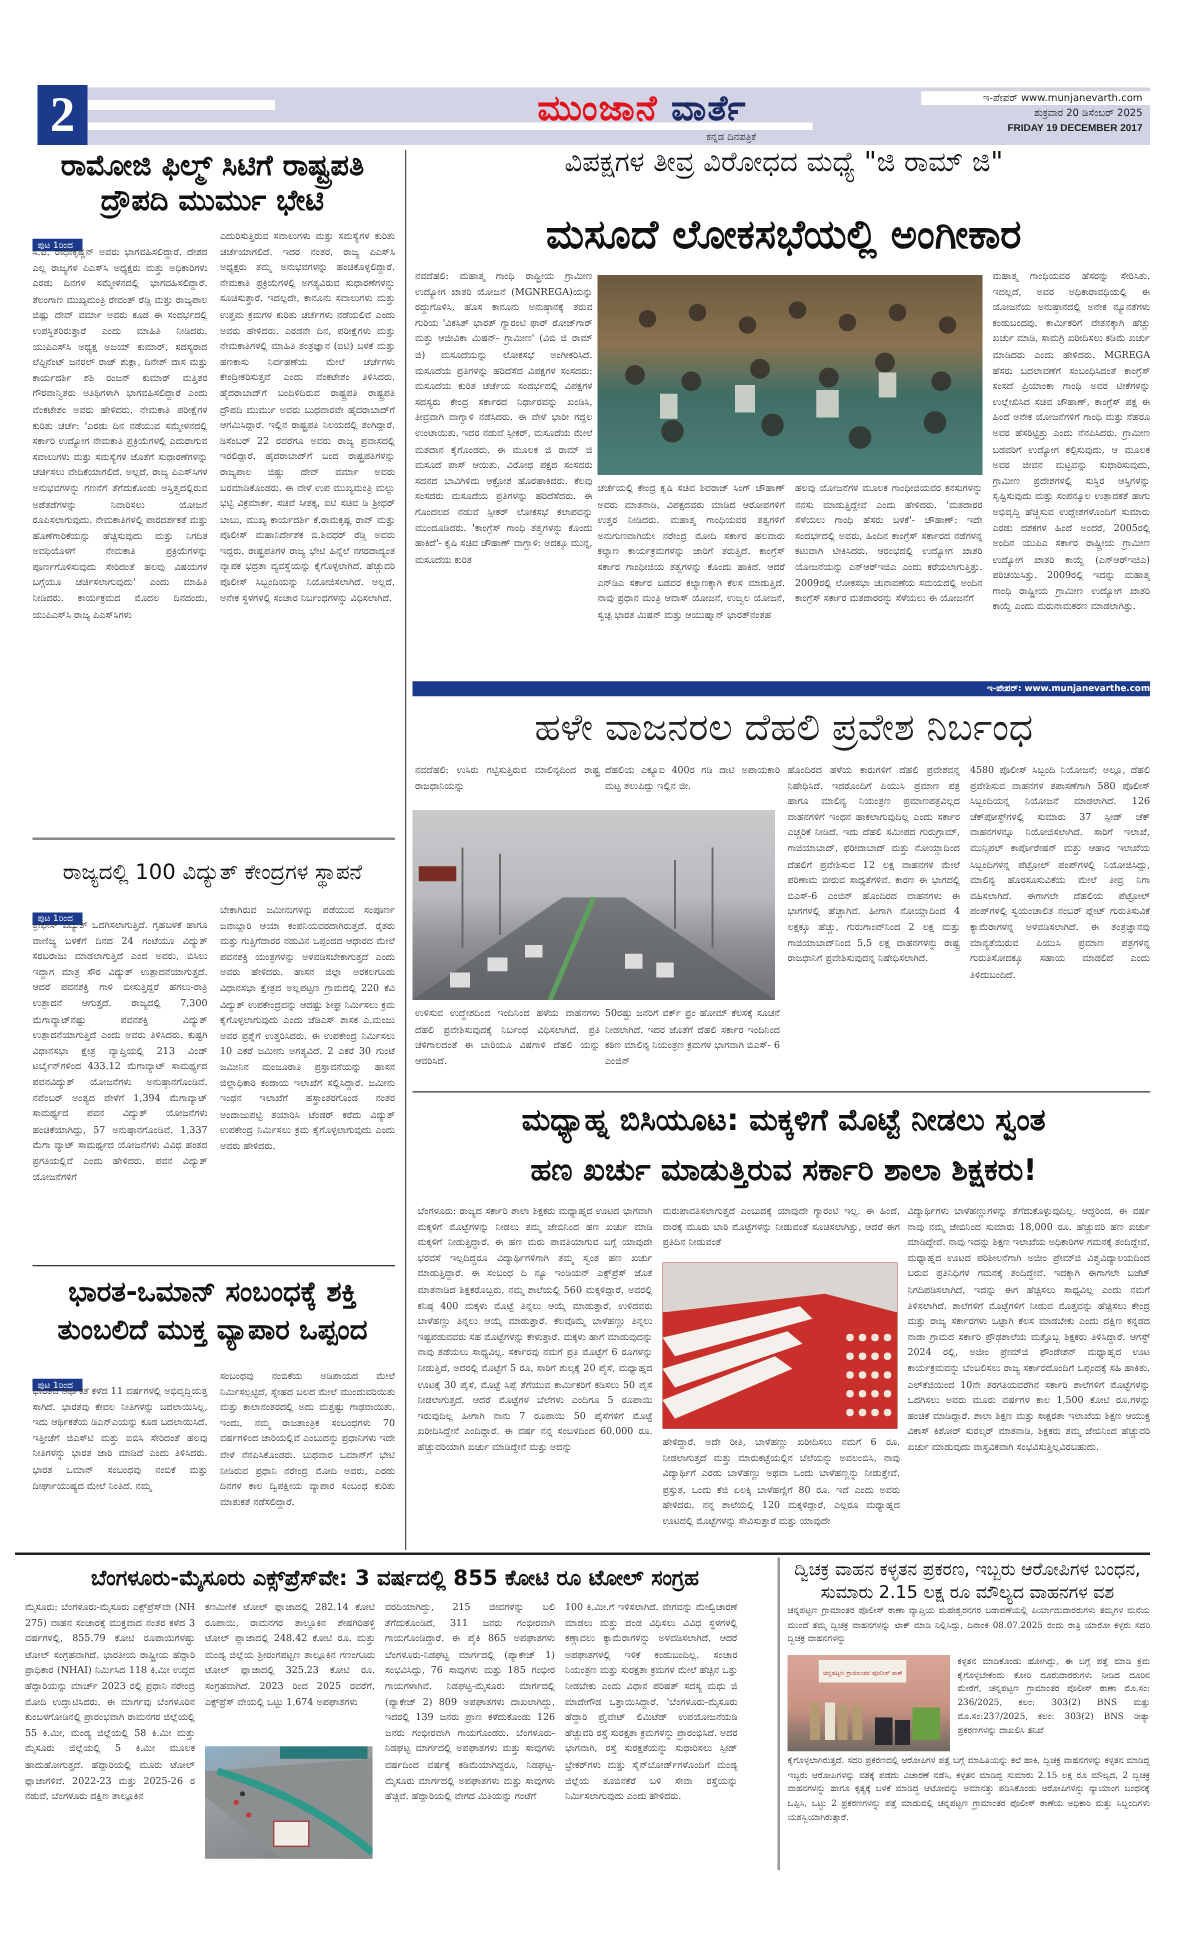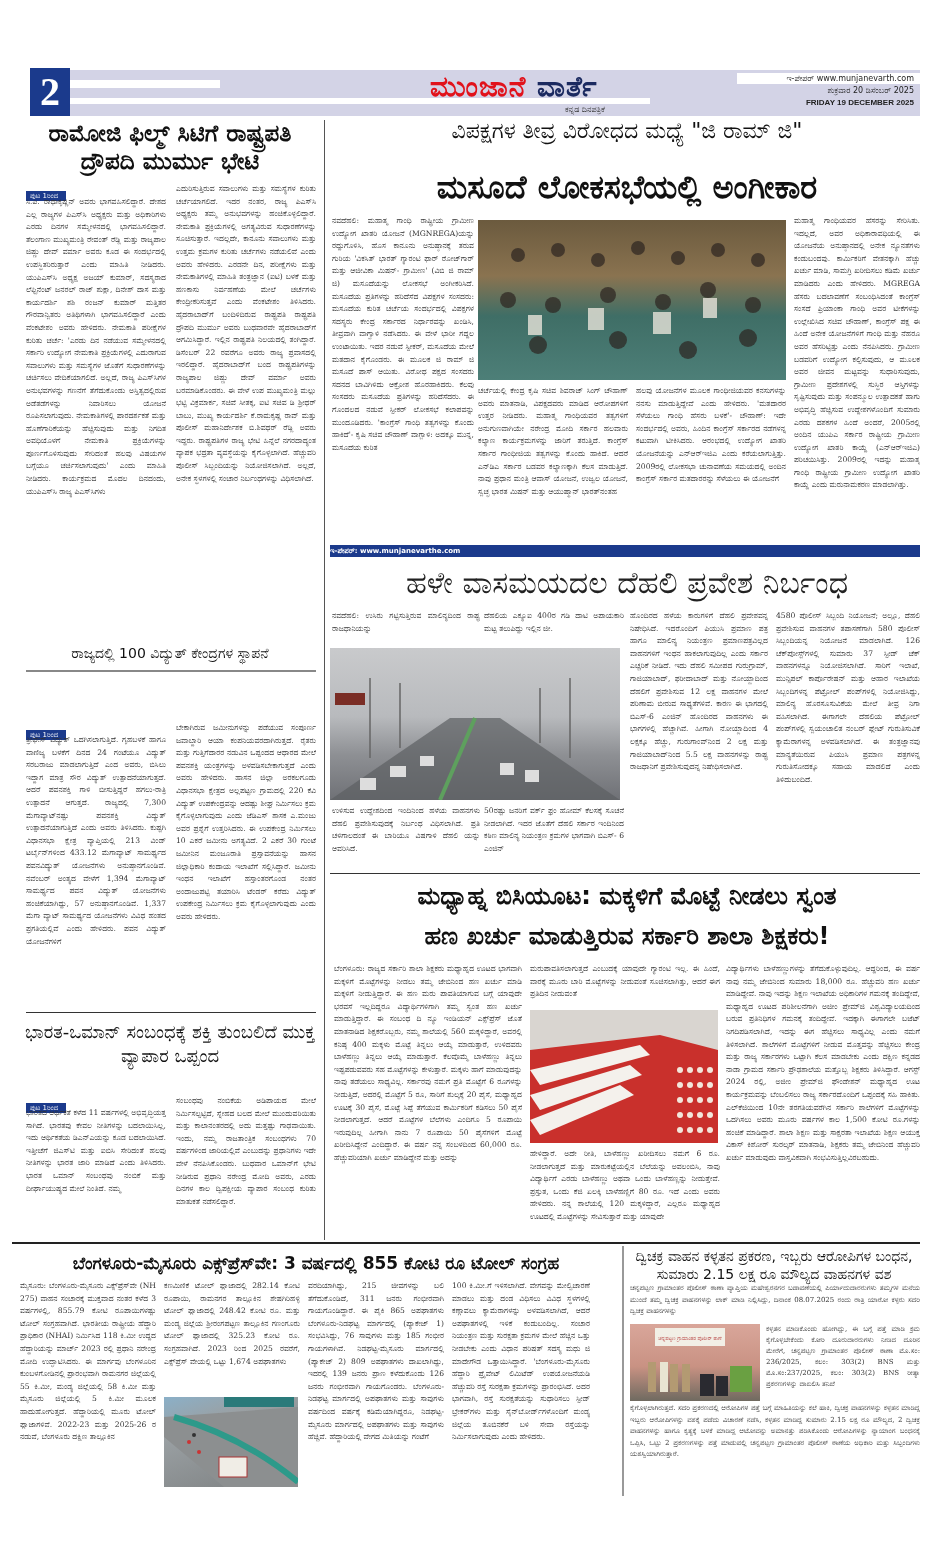--- a/index.html
+++ b/index.html
@@ -14,51 +14,51 @@
 .logo-sub{left:565px;top:105px;font:8px "DejaVu Sans",sans-serif;color:#333}
 .webbox{left:737px;top:73px;width:183px;height:11px;background:#fff;font:8px "DejaVu Sans",sans-serif;text-align:right;padding-right:6px;line-height:11px}
 .date1{left:737px;top:86px;width:183px;text-align:right;padding-right:6px;font:8px "DejaVu Sans",sans-serif}
 .date2{left:737px;top:98px;width:183px;text-align:right;padding-right:6px;font:bold 8px "Liberation Sans",sans-serif}
 .vline{background:#555;width:1px}
 .hline{background:#333;height:1px}
 .head{font-family:"DejaVu Sans",sans-serif;font-weight:bold;text-align:center;color:#111;line-height:1.2}
 .body{font-size:7.6px;line-height:12.6px;color:#333;text-align:justify;overflow:hidden}
 .cont{display:inline-block;background:#1b3a8c;color:#fff;font:7px "DejaVu Sans",sans-serif;padding:1px 8px 1px 4px;margin-right:4px}
 .photo{overflow:hidden}
-.bluebar{background:#1b3a8c;color:#fff;font:bold 7px "DejaVu Sans",sans-serif;text-align:left;line-height:12px}
+.bluebar{background:#1b3a8c;color:#fff;font:bold 7px "DejaVu Sans",sans-serif;text-align:right;line-height:12px}
 .outline{font-family:"DejaVu Sans",sans-serif;font-weight:300;text-align:center;color:#222}
 </style>
 </head>
 <body>
 
 <div class="abs masthead"></div>
 <div class="abs whitebar2"></div>
 <div class="abs whitebar1" style="left:70px;top:98px;width:580px"></div>
 <div class="abs pageno">2</div>
 <div class="abs logo"><span>ಮುಂಜಾನೆ</span> <span class="b">ವಾರ್ತೆ</span></div>
 <div class="abs logo-sub">ಕನ್ನಡ ದಿನಪತ್ರಿಕೆ</div>
 <div class="abs webbox">ಇ-ಪೇಪರ್ www.munjanevarth.com</div>
 <div class="abs date1">ಶುಕ್ರವಾರ 20 ಡಿಸೆಂಬರ್ 2025</div>
-<div class="abs date2">FRIDAY 19 DECEMBER 2025</div>
+<div class="abs date2">FRIDAY 19 DECEMBER 2017</div>
 
 <div class="abs vline" style="left:324px;top:120px;height:1120px"></div>
 
 <div class="abs head" style="left:20px;top:120px;width:300px;font-size:23px">ರಾಮೋಜಿ ಫಿಲ್ಮ್ ಸಿಟಿಗೆ ರಾಷ್ಟ್ರಪತಿ ದ್ರೌಪದಿ ಮುರ್ಮು ಭೇಟಿ</div>
 <div class="abs" style="left:26px;top:183px"><span class="cont">ಪುಟ 1ರಿಂದ</span></div>
 <div class="abs body" style="left:26px;top:196px;width:140px;height:470px">ಸಿ.ಪಿ. ರಾಧಾಕೃಷ್ಣನ್ ಅವರು ಭಾಗವಹಿಸಲಿದ್ದಾರೆ. ದೇಶದ ಎಲ್ಲ ರಾಜ್ಯಗಳ ಪಿಎಸ್‌ಸಿ ಅಧ್ಯಕ್ಷರು ಮತ್ತು ಅಧಿಕಾರಿಗಳು ಎರಡು ದಿನಗಳ ಸಮ್ಮೇಳನದಲ್ಲಿ ಭಾಗವಹಿಸಲಿದ್ದಾರೆ. ತೆಲಂಗಾಣ ಮುಖ್ಯಮಂತ್ರಿ ರೇವಂತ್ ರೆಡ್ಡಿ ಮತ್ತು ರಾಜ್ಯಪಾಲ ಜಿಷ್ಣು ದೇವ್ ವರ್ಮಾ ಅವರು ಕೂಡ ಈ ಸಂದರ್ಭದಲ್ಲಿ ಉಪಸ್ಥಿತರಿರುತ್ತಾರೆ ಎಂದು ಮಾಹಿತಿ ನೀಡಿದರು. ಯುಪಿಎಸ್‌ಸಿ ಅಧ್ಯಕ್ಷ ಅಜಯ್ ಕುಮಾರ್, ಸದಸ್ಯರಾದ ಲೆಫ್ಟಿನೆಂಟ್ ಜನರಲ್ ರಾಜ್ ಶುಕ್ಲಾ, ದಿನೇಶ್ ದಾಸ ಮತ್ತು ಕಾರ್ಯದರ್ಶಿ ಶಶಿ ರಂಜನ್ ಕುಮಾರ್ ಮತ್ತಿತರ ಗೌರವಾನ್ವಿತರು ಅತಿಥಿಗಳಾಗಿ ಭಾಗವಹಿಸಲಿದ್ದಾರೆ ಎಂದು ವೆಂಕಟೇಶಂ ಅವರು ಹೇಳಿದರು. ನೇಮಕಾತಿ ಪರೀಕ್ಷೆಗಳ ಕುರಿತು ಚರ್ಚೆ: 'ಎರಡು ದಿನ ನಡೆಯುವ ಸಮ್ಮೇಳನದಲ್ಲಿ ಸರ್ಕಾರಿ ಉದ್ಯೋಗ ನೇಮಕಾತಿ ಪ್ರಕ್ರಿಯೆಗಳಲ್ಲಿ ಎದುರಾಗುವ ಸವಾಲುಗಳು ಮತ್ತು ಸಮಸ್ಯೆಗಳ ಜೊತೆಗೆ ಸುಧಾರಣೆಗಳನ್ನು ಚರ್ಚಿಸಲು ವೇದಿಕೆಯಾಗಲಿದೆ. ಅಲ್ಲದೆ, ರಾಜ್ಯ ಪಿಎಸ್‌ಸಿಗಳ ಅನುಭವಗಳನ್ನು ಗಣನೆಗೆ ತೆಗೆದುಕೊಂಡು ಅಸ್ತಿತ್ವದಲ್ಲಿರುವ ಅಡೆತಡೆಗಳನ್ನು ನಿವಾರಿಸಲು ಯೋಜನೆ ರೂಪಿಸಲಾಗುವುದು. ನೇಮಕಾತಿಗಳಲ್ಲಿ ಪಾರದರ್ಶಕತೆ ಮತ್ತು ಹೊಣೆಗಾರಿಕೆಯನ್ನು ಹೆಚ್ಚಿಸುವುದು ಮತ್ತು ನಿಗದಿತ ಅವಧಿಯೊಳಗೆ ನೇಮಕಾತಿ ಪ್ರಕ್ರಿಯೆಗಳನ್ನು ಪೂರ್ಣಗೊಳಿಸುವುದು ಸೇರಿದಂತೆ ಹಲವು ವಿಷಯಗಳ ಬಗ್ಗೆಯೂ ಚರ್ಚಿಸಲಾಗುವುದು' ಎಂದು ಮಾಹಿತಿ ನೀಡಿದರು. ಕಾರ್ಯಕ್ರಮದ ಮೊದಲ ದಿನದಂದು, ಯುಪಿಎಸ್‌ಸಿ ರಾಜ್ಯ ಪಿಎಸ್‌ಸಿಗಳು</div>
 <div class="abs body" style="left:176px;top:183px;width:140px;height:483px">ಎದುರಿಸುತ್ತಿರುವ ಸವಾಲುಗಳು ಮತ್ತು ಸಮಸ್ಯೆಗಳ ಕುರಿತು ಚರ್ಚೆಯಾಗಲಿದೆ. ಇದರ ನಂತರ, ರಾಜ್ಯ ಪಿಎಸ್‌ಸಿ ಅಧ್ಯಕ್ಷರು ತಮ್ಮ ಅನುಭವಗಳನ್ನು ಹಂಚಿಕೊಳ್ಳಲಿದ್ದಾರೆ. ನೇಮಕಾತಿ ಪ್ರಕ್ರಿಯೆಗಳಲ್ಲಿ ಅಗತ್ಯವಿರುವ ಸುಧಾರಣೆಗಳನ್ನು ಸೂಚಿಸುತ್ತಾರೆ. ಇದಲ್ಲದೇ, ಕಾನೂನು ಸವಾಲುಗಳು ಮತ್ತು ಉತ್ತಮ ಕ್ರಮಗಳ ಕುರಿತು ಚರ್ಚೆಗಳು ನಡೆಯಲಿವೆ ಎಂದು ಅವರು ಹೇಳಿದರು. ಎರಡನೇ ದಿನ, ಪರೀಕ್ಷೆಗಳು ಮತ್ತು ನೇಮಕಾತಿಗಳಲ್ಲಿ ಮಾಹಿತಿ ತಂತ್ರಜ್ಞಾನ (ಐಟಿ) ಬಳಕೆ ಮತ್ತು ಹಣಕಾಸು ನಿರ್ವಹಣೆಯ ಮೇಲೆ ಚರ್ಚೆಗಳು ಕೇಂದ್ರೀಕರಿಸುತ್ತವೆ ಎಂದು ವೆಂಕಟೇಶಂ ತಿಳಿಸಿದರು. ಹೈದರಾಬಾದ್‌ಗೆ ಬಂದಿಳಿದಿರುವ ರಾಷ್ಟ್ರಪತಿ ರಾಷ್ಟ್ರಪತಿ ದ್ರೌಪದಿ ಮುರ್ಮು ಅವರು ಬುಧವಾರವೇ ಹೈದರಾಬಾದ್‌ಗೆ ಆಗಮಿಸಿದ್ದಾರೆ. ಇಲ್ಲಿನ ರಾಷ್ಟ್ರಪತಿ ನಿಲಯದಲ್ಲಿ ತಂಗಿದ್ದಾರೆ. ಡಿಸೆಂಬರ್ 22 ರವರೆಗೂ ಅವರು ರಾಜ್ಯ ಪ್ರವಾಸದಲ್ಲಿ ಇರಲಿದ್ದಾರೆ. ಹೈದರಾಬಾದ್‌ಗೆ ಬಂದ ರಾಷ್ಟ್ರಪತಿಗಳನ್ನು ರಾಜ್ಯಪಾಲ ಜಿಷ್ಣು ದೇವ್ ವರ್ಮಾ ಅವರು ಬರಮಾಡಿಕೊಂಡರು. ಈ ವೇಳೆ ಉಪ ಮುಖ್ಯಮಂತ್ರಿ ಮಲ್ಲು ಭಟ್ಟಿ ವಿಕ್ರಮಾರ್ಕ, ಸಚಿವೆ ಸೀತಕ್ಕ, ಐಟಿ ಸಚಿವ ಡಿ ಶ್ರೀಧರ್ ಬಾಬು, ಮುಖ್ಯ ಕಾರ್ಯದರ್ಶಿ ಕೆ.ರಾಮಕೃಷ್ಣ ರಾವ್ ಮತ್ತು ಪೊಲೀಸ್ ಮಹಾನಿರ್ದೇಶಕ ಬಿ.ಶಿವಧರ್ ರೆಡ್ಡಿ ಅವರು ಇದ್ದರು. ರಾಷ್ಟ್ರಪತಿಗಳ ರಾಜ್ಯ ಭೇಟಿ ಹಿನ್ನೆಲೆ ನಗರದಾದ್ಯಂತ ವ್ಯಾಪಕ ಭದ್ರತಾ ವ್ಯವಸ್ಥೆಯನ್ನು ಕೈಗೊಳ್ಳಲಾಗಿದೆ. ಹೆಚ್ಚುವರಿ ಪೊಲೀಸ್ ಸಿಬ್ಬಂದಿಯನ್ನು ನಿಯೋಜಿಸಲಾಗಿದೆ. ಅಲ್ಲದೆ, ಅನೇಕ ಸ್ಥಳಗಳಲ್ಲಿ ಸಂಚಾರ ನಿರ್ಬಂಧಗಳನ್ನು ವಿಧಿಸಲಾಗಿದೆ.</div>
 <div class="abs" style="left:26px;top:670px;width:290px;height:2px;background:#888"></div>
 
-<div class="abs head" style="left:20px;top:645px;width:300px;font-size:14px;font-weight:normal">ರಾಜ್ಯದಲ್ಲಿ 100 ವಿದ್ಯುತ್ ಕೇಂದ್ರಗಳ ಸ್ಥಾಪನೆ</div>
+<div class="abs head" style="left:20px;top:688px;width:300px;font-size:17px;font-weight:normal">ರಾಜ್ಯದಲ್ಲಿ 100 ವಿದ್ಯುತ್ ಕೇಂದ್ರಗಳ ಸ್ಥಾಪನೆ</div>
 <div class="abs" style="left:26px;top:722px"><span class="cont">ಪುಟ 1ರಿಂದ</span></div>
 <div class="abs body" style="left:26px;top:734px;width:140px;height:272px">ತ್ರೀಫೇಸ್ ವಿದ್ಯುತ್ ಒದಗಿಸಲಾಗುತ್ತಿದೆ. ಗೃಹಬಳಕೆ ಹಾಗೂ ವಾಣಿಜ್ಯ ಬಳಕೆಗೆ ದಿನದ 24 ಗಂಟೆಯೂ ವಿದ್ಯುತ್ ಸರಬರಾಜು ಮಾಡಲಾಗುತ್ತಿದೆ ಎಂದ ಅವರು, ಬಿಸಿಲು ಇದ್ದಾಗ ಮಾತ್ರ ಸೌರ ವಿದ್ಯುತ್ ಉತ್ಪಾದನೆಯಾಗುತ್ತದೆ. ಆದರೆ ಪವನಶಕ್ತಿ ಗಾಳಿ ಬೀಸುತ್ತಿದ್ದರೆ ಹಗಲು-ರಾತ್ರಿ ಉತ್ಪಾದನೆ ಆಗುತ್ತದೆ. ರಾಜ್ಯದಲ್ಲಿ 7,300 ಮೆಗಾವ್ಯಾಟ್‌ನಷ್ಟು ಪವನಶಕ್ತಿ ವಿದ್ಯುತ್ ಉತ್ಪಾದನೆಯಾಗುತ್ತಿದೆ ಎಂದು ಅವರು ತಿಳಿಸಿದರು. ಕುಷ್ಟಗಿ ವಿಧಾನಸಭಾ ಕ್ಷೇತ್ರ ವ್ಯಾಪ್ತಿಯಲ್ಲಿ 213 ವಿಂಡ್ ಟರ್ಬೈನ್‌ಗಳಿಂದ 433.12 ಮೆಗಾವ್ಯಾಟ್ ಸಾಮರ್ಥ್ಯದ ಪವನವಿದ್ಯುತ್ ಯೋಜನೆಗಳು ಅನುಷ್ಠಾನಗೊಂಡಿವೆ. ನವೆಂಬರ್ ಅಂತ್ಯದ ವೇಳೆಗೆ 1,394 ಮೆಗಾವ್ಯಾಟ್ ಸಾಮರ್ಥ್ಯದ ಪವನ ವಿದ್ಯುತ್ ಯೋಜನೆಗಳು ಹಂಚಿಕೆಯಾಗಿದ್ದು, 57 ಅನುಷ್ಠಾನಗೊಂಡಿವೆ. 1,337 ಮೆಗಾ ವ್ಯಾಟ್ ಸಾಮರ್ಥ್ಯದ ಯೋಜನೆಗಳು ವಿವಿಧ ಹಂತದ ಪ್ರಗತಿಯಲ್ಲಿವೆ ಎಂದು ಹೇಳಿದರು. ಪವನ ವಿದ್ಯುತ್ ಯೋಜನೆಗಳಿಗೆ</div>
 <div class="abs body" style="left:176px;top:722px;width:140px;height:284px">ಬೇಕಾಗಿರುವ ಜಮೀನುಗಳನ್ನು ಪಡೆಯುವ ಸಂಪೂರ್ಣ ಜವಾಬ್ದಾರಿ ಆಯಾ ಕಂಪನಿಯವರದಾಗಿರುತ್ತದೆ. ರೈತರು ಮತ್ತು ಗುತ್ತಿಗೆದಾರರ ನಡುವಿನ ಒಪ್ಪಂದದ ಆಧಾರದ ಮೇಲೆ ಪವನಶಕ್ತಿ ಯಂತ್ರಗಳನ್ನು ಅಳವಡಿಸಬೇಕಾಗುತ್ತದೆ ಎಂದು ಅವರು ಹೇಳಿದರು. ಹಾಸನ ಜಿಲ್ಲಾ ಅರಕಲಗೂಡು ವಿಧಾನಸಭಾ ಕ್ಷೇತ್ರದ ಅಲ್ಲಪಟ್ಟಣ ಗ್ರಾಮದಲ್ಲಿ 220 ಕೆವಿ ವಿದ್ಯುತ್ ಉಪಕೇಂದ್ರವನ್ನು ಆದಷ್ಟು ಶೀಘ್ರ ನಿರ್ಮಿಸಲು ಕ್ರಮ ಕೈಗೊಳ್ಳಲಾಗುವುದು ಎಂದು ಜೆಡಿಎಸ್ ಶಾಸಕ ಎ.ಮಂಜು ಅವರ ಪ್ರಶ್ನೆಗೆ ಉತ್ತರಿಸಿದರು. ಈ ಉಪಕೇಂದ್ರ ನಿರ್ಮಿಸಲು 10 ಎಕರೆ ಜಮೀನು ಅಗತ್ಯವಿದೆ. 2 ಎಕರೆ 30 ಗುಂಟೆ ಜಮೀನಿನ ಮಂಜೂರಾತಿ ಪ್ರಸ್ತಾವನೆಯನ್ನು ಹಾಸನ ಜಿಲ್ಲಾಧಿಕಾರಿ ಕಂದಾಯ ಇಲಾಖೆಗೆ ಸಲ್ಲಿಸಿದ್ದಾರೆ. ಜಮೀನು ಇಂಧನ ಇಲಾಖೆಗೆ ಹಸ್ತಾಂತರಗೊಂಡ ನಂತರ ಅಂದಾಜುಪಟ್ಟಿ ತಯಾರಿಸಿ ಟೆಂಡರ್ ಕರೆದು ವಿದ್ಯುತ್ ಉಪಕೇಂದ್ರ ನಿರ್ಮಿಸಲು ಕ್ರಮ ಕೈಗೊಳ್ಳಲಾಗುವುದು ಎಂದು ಅವರು ಹೇಳಿದರು.</div>
 <div class="abs hline" style="left:26px;top:1012px;width:290px"></div>
 
-<div class="abs head" style="left:20px;top:1020px;width:300px;font-size:18px;font-weight:normal;line-height:1.35">ಭಾರತ-ಒಮಾನ್ ಸಂಬಂಧಕ್ಕೆ ಶಕ್ತಿ ತುಂಬಲಿದೆ ಮುಕ್ತ ವ್ಯಾಪಾರ ಒಪ್ಪಂದ</div>
+<div class="abs head" style="left:20px;top:1020px;width:300px;font-size:22px;font-weight:bold;line-height:1.35">ಭಾರತ-ಒಮಾನ್ ಸಂಬಂಧಕ್ಕೆ ಶಕ್ತಿ ತುಂಬಲಿದೆ ಮುಕ್ತ ವ್ಯಾಪಾರ ಒಪ್ಪಂದ</div>
 <div class="abs" style="left:26px;top:1095px"><span class="cont">ಪುಟ 1ರಿಂದ</span></div>
 <div class="abs body" style="left:26px;top:1107px;width:140px;height:125px">ಭಾರತದ ಆರ್ಥಿಕತೆ ಕಳೆದ 11 ವರ್ಷಗಳಲ್ಲಿ ಅಭಿವೃದ್ಧಿಯತ್ತ ಸಾಗಿದೆ. ಭಾರತವು ಕೇವಲ ನೀತಿಗಳನ್ನು ಬದಲಾಯಿಸಿಲ್ಲ, ಇದು ಆರ್ಥಿಕತೆಯ ಡಿಎನ್ಎಯನ್ನು ಕೂಡ ಬದಲಾಯಿಸಿದೆ. ಇತ್ತೀಚೆಗೆ ಜಿಎಸ್‌ಟಿ ಮತ್ತು ಐಬಿಸಿ ಸೇರಿದಂತೆ ಹಲವು ನೀತಿಗಳನ್ನು ಭಾರತ ಜಾರಿ ಮಾಡಿದೆ ಎಂದು ತಿಳಿಸಿದರು. ಭಾರತ ಒಮಾನ್ ಸಂಬಂಧವು ನಂಬಿಕೆ ಮತ್ತು ದೀರ್ಘಾಯುಷ್ಯದ ಮೇಲೆ ನಿಂತಿದೆ. ನಮ್ಮ</div>
 <div class="abs body" style="left:176px;top:1095px;width:140px;height:137px">ಸಂಬಂಧವು ನಂಬಿಕೆಯ ಅಡಿಪಾಯದ ಮೇಲೆ ನಿರ್ಮಿಸಲ್ಪಟ್ಟಿದೆ, ಸ್ನೇಹದ ಬಲದ ಮೇಲೆ ಮುಂದುವರಿಯಿತು ಮತ್ತು ಕಾಲಾನಂತರದಲ್ಲಿ ಅದು ಮತ್ತಷ್ಟು ಗಾಢವಾಯಿತು. ಇಂದು, ನಮ್ಮ ರಾಜತಾಂತ್ರಿಕ ಸಂಬಂಧಗಳು 70 ವರ್ಷಗಳಿಂದ ಜಾರಿಯಲ್ಲಿವೆ ಎಂಬುದನ್ನು ಪ್ರಧಾನಿಗಳು ಇದೇ ವೇಳೆ ನೆನಪಿಸಿಕೊಂಡರು. ಬುಧವಾರ ಒಮಾನ್‌ಗೆ ಭೇಟಿ ನೀಡಿರುವ ಪ್ರಧಾನಿ ನರೇಂದ್ರ ಮೋದಿ ಅವರು, ಎರಡು ದಿನಗಳ ಕಾಲ ದ್ವಿಪಕ್ಷೀಯ ವ್ಯಾಪಾರ ಸಂಬಂಧ ಕುರಿತು ಮಾತುಕತೆ ನಡೆಸಲಿದ್ದಾರೆ.</div>
 
 <div class="abs head" style="left:332px;top:118px;width:590px;font-size:22px;font-weight:normal">ವಿಪಕ್ಷಗಳ ತೀವ್ರ ವಿರೋಧದ ಮಧ್ಯೆ "ಜಿ ರಾಮ್ ಜಿ"</div>
 <div class="abs head" style="left:332px;top:168px;width:590px;font-size:32px">ಮಸೂದೆ ಲೋಕಸಭೆಯಲ್ಲಿ ಅಂಗೀಕಾರ</div>
 <div class="abs body" style="left:332px;top:215px;width:142px;height:320px">ನವದೆಹಲಿ: ಮಹಾತ್ಮ ಗಾಂಧಿ ರಾಷ್ಟ್ರೀಯ ಗ್ರಾಮೀಣ ಉದ್ಯೋಗ ಖಾತರಿ ಯೋಜನೆ (MGNREGA)ಯನ್ನು ರದ್ದುಗೊಳಿಸಿ, ಹೊಸ ಕಾನೂನು ಅನುಷ್ಠಾನಕ್ಕೆ ತರುವ ಗುರಿಯ 'ವಿಕಸಿತ್ ಭಾರತ್ ಗ್ಯಾರಂಟಿ ಫಾರ್ ರೋಜ್‌ಗಾರ್ ಮತ್ತು ಆಜೀವಿಕಾ ಮಿಷನ್- ಗ್ರಾಮೀಣ' (ವಿಬಿ ಜಿ ರಾಮ್ ಜಿ) ಮಸೂದೆಯನ್ನು ಲೋಕಸಭೆ ಅಂಗೀಕರಿಸಿದೆ. ಮಸೂದೆಯ ಪ್ರತಿಗಳನ್ನು ಹರಿದೆಸೆದ ವಿಪಕ್ಷಗಳ ಸಂಸದರು: ಮಸೂದೆಯ ಕುರಿತ ಚರ್ಚೆಯ ಸಂದರ್ಭದಲ್ಲಿ ವಿಪಕ್ಷಗಳ ಸದಸ್ಯರು ಕೇಂದ್ರ ಸರ್ಕಾರದ ನಿರ್ಧಾರವನ್ನು ಖಂಡಿಸಿ, ತೀವ್ರವಾಗಿ ವಾಗ್ವಾಳಿ ನಡೆಸಿದರು. ಈ ವೇಳೆ ಭಾರೀ ಗದ್ದಲ ಉಂಟಾಯಿತು. ಇದರ ನಡುವೆ ಸ್ಪೀಕರ್, ಮಸೂದೆಯ ಮೇಲೆ ಮತದಾನ ಕೈಗೊಂಡರು. ಈ ಮೂಲಕ ಜಿ ರಾಮ್ ಜಿ ಮಸೂದೆ ಪಾಸ್ ಆಯಿತು. ವಿರೋಧ ಪಕ್ಷದ ಸಂಸದರು ಸದನದ ಬಾವಿಗಿಳಿದು ಆಕ್ರೋಶ ಹೊರಹಾಕಿದರು. ಕೆಲವು ಸಂಸದರು ಮಸೂದೆಯ ಪ್ರತಿಗಳನ್ನು ಹರಿದೆಸೆದರು. ಈ ಗೊಂದಲದ ನಡುವೆ ಸ್ಪೀಕರ್ ಲೋಕಸಭೆ ಕಲಾಪವನ್ನು ಮುಂದೂಡಿದರು. 'ಕಾಂಗ್ರೆಸ್ ಗಾಂಧಿ ತತ್ವಗಳನ್ನು ಕೊಂದು ಹಾಕಿದೆ'- ಕೃಷಿ ಸಚಿವ ಚೌಹಾಣ್ ವಾಗ್ಬಾಳಿ: ಅದಕ್ಕೂ ಮುನ್ನ, ಮಸೂದೆಯ ಕುರಿತ</div>
 <div class="abs photo" style="left:478px;top:220px;width:308px;height:160px;background:linear-gradient(180deg,#6b5a3e 0%,#8a7350 35%,#3f6e66 60%,#4d7f78 100%)">
   <svg width="308" height="160">
     <rect x="0" y="0" width="308" height="160" fill="none"></rect>
@@ -88,21 +88,21 @@
         <rect x="50" y="95" width="14" height="20"></rect>
     </g>
   </svg>
 </div>
 <div class="abs body" style="left:478px;top:385px;width:150px;height:150px">ಚರ್ಚೆಯಲ್ಲಿ ಕೇಂದ್ರ ಕೃಷಿ ಸಚಿವ ಶಿವರಾಜ್ ಸಿಂಗ್ ಚೌಹಾಣ್ ಅವರು ಮಾತನಾಡಿ, ವಿಪಕ್ಷದವರು ಮಾಡಿದ ಆರೋಪಗಳಿಗೆ ಉತ್ತರ ನೀಡಿದರು. ಮಹಾತ್ಮ ಗಾಂಧಿಯವರ ತತ್ವಗಳಿಗೆ ಅನುಗುಣವಾಗಿಯೇ ನರೇಂದ್ರ ಮೋದಿ ಸರ್ಕಾರ ಹಲವಾರು ಕಲ್ಯಾಣ ಕಾರ್ಯಕ್ರಮಗಳನ್ನು ಜಾರಿಗೆ ತರುತ್ತಿದೆ. ಕಾಂಗ್ರೆಸ್ ಸರ್ಕಾರ ಗಾಂಧೀಜಿಯ ತತ್ವಗಳನ್ನು ಕೊಂದು ಹಾಕಿದೆ. ಆದರೆ ಎನ್‌ಡಿಎ ಸರ್ಕಾರ ಬಡವರ ಕಲ್ಯಾಣಕ್ಕಾಗಿ ಕೆಲಸ ಮಾಡುತ್ತಿದೆ. ನಾವು ಪ್ರಧಾನ ಮಂತ್ರಿ ಆವಾಸ್ ಯೋಜನೆ, ಉಜ್ವಲ ಯೋಜನೆ, ಸ್ವಚ್ಛ ಭಾರತ ಮಿಷನ್ ಮತ್ತು ಆಯುಷ್ಮಾನ್ ಭಾರತ್‌ನಂತಹ</div>
 <div class="abs body" style="left:636px;top:385px;width:150px;height:150px">ಹಲವು ಯೋಜನೆಗಳ ಮೂಲಕ ಗಾಂಧೀಜಿಯವರ ಕನಸುಗಳನ್ನು ನನಸು ಮಾಡುತ್ತಿದ್ದೇವೆ ಎಂದು ಹೇಳಿದರು. 'ಮತದಾರರ ಸೆಳೆಯಲು ಗಾಂಧಿ ಹೆಸರು ಬಳಕೆ'- ಚೌಹಾಣ್: ಇದೇ ಸಂದರ್ಭದಲ್ಲಿ ಅವರು, ಹಿಂದಿನ ಕಾಂಗ್ರೆಸ್ ಸರ್ಕಾರದ ನಡೆಗಳನ್ನ ಕಟುವಾಗಿ ಟೀಕಿಸಿದರು. ಆರಂಭದಲ್ಲಿ ಉದ್ಯೋಗ ಖಾತರಿ ಯೋಜನೆಯನ್ನು ಎನ್ಆರ್‌ಇಜಿಎ ಎಂದು ಕರೆಯಲಾಗುತ್ತಿತ್ತು. 2009ರಲ್ಲಿ ಲೋಕಸಭಾ ಚುನಾವಣೆಯ ಸಮಯದಲ್ಲಿ ಅಂದಿನ ಕಾಂಗ್ರೆಸ್ ಸರ್ಕಾರ ಮತದಾರರನ್ನು ಸೆಳೆಯಲು ಈ ಯೋಜನೆಗೆ</div>
 <div class="abs body" style="left:794px;top:215px;width:126px;height:320px">ಮಹಾತ್ಮ ಗಾಂಧಿಯವರ ಹೆಸರನ್ನು ಸೇರಿಸಿತು. ಇದಲ್ಲದೆ, ಅವರ ಅಧಿಕಾರಾವಧಿಯಲ್ಲಿ ಈ ಯೋಜನೆಯ ಅನುಷ್ಠಾನದಲ್ಲಿ ಅನೇಕ ನ್ಯೂನತೆಗಳು ಕಂಡುಬಂದವು. ಕಾರ್ಮಿಕರಿಗೆ ವೇತನಕ್ಕಾಗಿ ಹೆಚ್ಚು ಖರ್ಚು ಮಾಡಿ, ಸಾಮಗ್ರಿ ಖರೀದಿಸಲು ಕಡಿಮೆ ಖರ್ಚು ಮಾಡಿದರು ಎಂದು ಹೇಳಿದರು. MGREGA ಹೆಸರು ಬದಲಾವಣೆಗೆ ಸಂಬಂಧಿಸಿದಂತೆ ಕಾಂಗ್ರೆಸ್ ಸಂಸದೆ ಪ್ರಿಯಾಂಕಾ ಗಾಂಧಿ ಅವರ ಟೀಕೆಗಳನ್ನು ಉಲ್ಲೇಖಿಸಿದ ಸಚಿವ ಚೌಹಾಣ್, ಕಾಂಗ್ರೆಸ್ ಪಕ್ಷ ಈ ಹಿಂದೆ ಅನೇಕ ಯೋಜನೆಗಳಿಗೆ ಗಾಂಧಿ ಮತ್ತು ನೆಹರೂ ಅವರ ಹೆಸರಿಟ್ಟಿತ್ತು ಎಂದು ನೆನಪಿಸಿದರು. ಗ್ರಾಮೀಣ ಬಡವರಿಗೆ ಉದ್ಯೋಗ ಕಲ್ಪಿಸುವುದು, ಆ ಮೂಲಕ ಅವರ ಜೀವನ ಮಟ್ಟವನ್ನು ಸುಧಾರಿಸುವುದು, ಗ್ರಾಮೀಣ ಪ್ರದೇಶಗಳಲ್ಲಿ ಸುಸ್ಥಿರ ಆಸ್ತಿಗಳನ್ನು ಸೃಷ್ಟಿಸುವುದು ಮತ್ತು ಸಂಪನ್ಮೂಲ ಉತ್ಪಾದಕತೆ ಹಾಗು ಅಭಿವೃದ್ಧಿ ಹೆಚ್ಚಿಸುವ ಉದ್ದೇಶಗಳೊಂದಿಗೆ ಸುಮಾರು ಎರಡು ದಶಕಗಳ ಹಿಂದೆ ಅಂದರೆ, 2005ರಲ್ಲಿ ಅಂದಿನ ಯುಪಿಎ ಸರ್ಕಾರ ರಾಷ್ಟ್ರೀಯ ಗ್ರಾಮೀಣ ಉದ್ಯೋಗ ಖಾತರಿ ಕಾಯ್ದೆ (ಎನ್ಆರ್‌ಇಜಿಎ) ಪರಿಚಯಿಸಿತ್ತು. 2009ರಲ್ಲಿ ಇದನ್ನು ಮಹಾತ್ಮ ಗಾಂಧಿ ರಾಷ್ಟ್ರೀಯ ಗ್ರಾಮೀಣ ಉದ್ಯೋಗ ಖಾತರಿ ಕಾಯ್ದೆ ಎಂದು ಮರುನಾಮಕರಣ ಮಾಡಲಾಗಿತ್ತು.</div>
 
 <div class="abs bluebar" style="left:330px;top:545px;width:590px;height:12px">ಇ-ಪೇಪರ್: www.munjanevarthe.com</div>
 
-<div class="abs outline" style="left:332px;top:565px;width:590px;font-size:30px">ಹಳೇ ವಾಸಮಯದಲ ದೆಹಲಿ ಪ್ರವೇಶ ನಿರ್ಬಂಧ</div>
+<div class="abs outline" style="left:332px;top:565px;width:590px;font-size:30px">ಹಳೇ ವಾಜನರಲ ದೆಹಲಿ ಪ್ರವೇಶ ನಿರ್ಬಂಧ</div>
 <div class="abs body" style="left:332px;top:610px;width:148px;height:26px">ನವದೆಹಲಿ: ಉಸಿರು ಗಟ್ಟಿಸುತ್ತಿರುವ ಮಾಲಿನ್ಯದಿಂದ ರಾಷ್ಟ್ರ ರಾಜಧಾನಿಯನ್ನು</div>
 <div class="abs body" style="left:484px;top:610px;width:140px;height:26px">ದೆಹಲಿಯ ಎಕ್ಯೂಐ 400ರ ಗಡಿ ದಾಟಿ ಅಪಾಯಕಾರಿ ಮಟ್ಟ ತಲುಪಿದ್ದು ಇಲ್ಲಿನ ಜೀ.</div>
 <div class="abs photo" style="left:330px;top:648px;width:290px;height:152px;background:linear-gradient(180deg,#c9cacc 0%,#b8babd 45%,#8e9094 70%,#6f7176 100%)">
   <svg width="290" height="152">
     <polygon points="0,152 120,70 170,70 290,152" fill="#5d5f63" opacity="0.7"></polygon>
     <line x1="145" y1="70" x2="110" y2="152" stroke="#5ea05e" stroke-width="4"></line>
     <g stroke="#666" stroke-width="1.5">
         <line x1="40" y1="30" x2="40" y2="110"></line>
         <line x1="70" y1="35" x2="70" y2="100"></line>
         <line x1="240" y1="30" x2="240" y2="110"></line>

